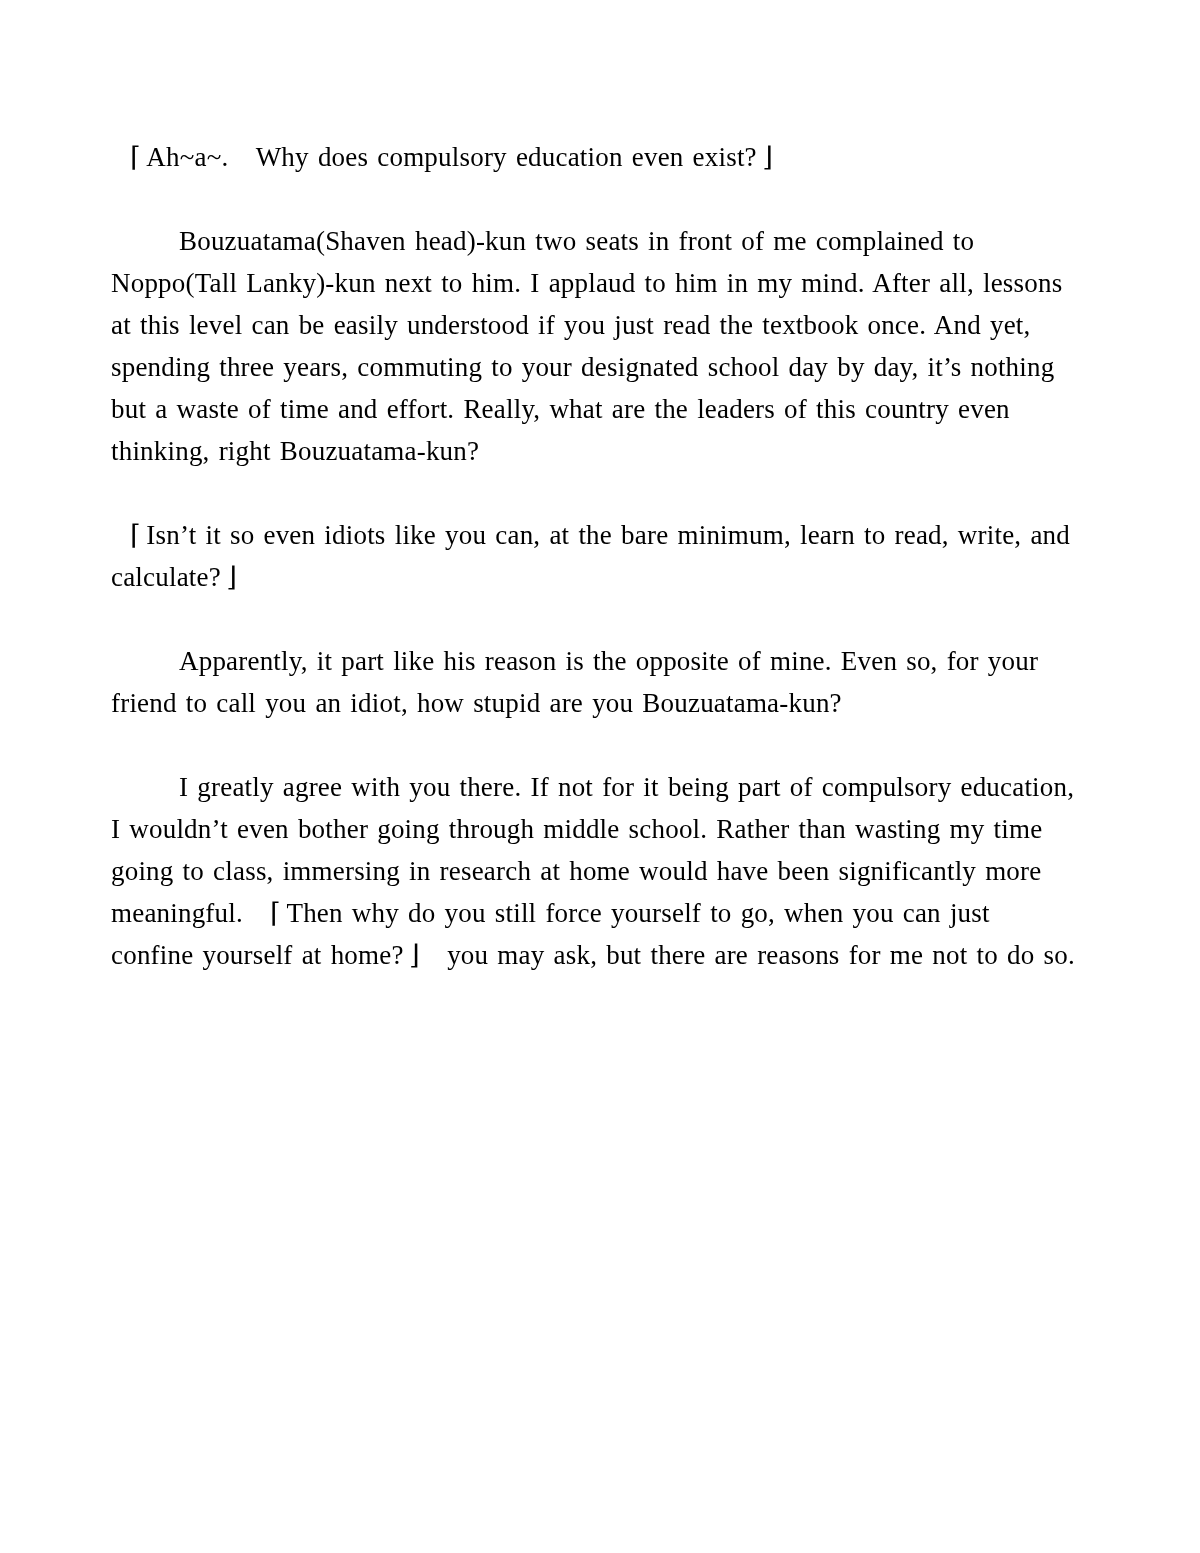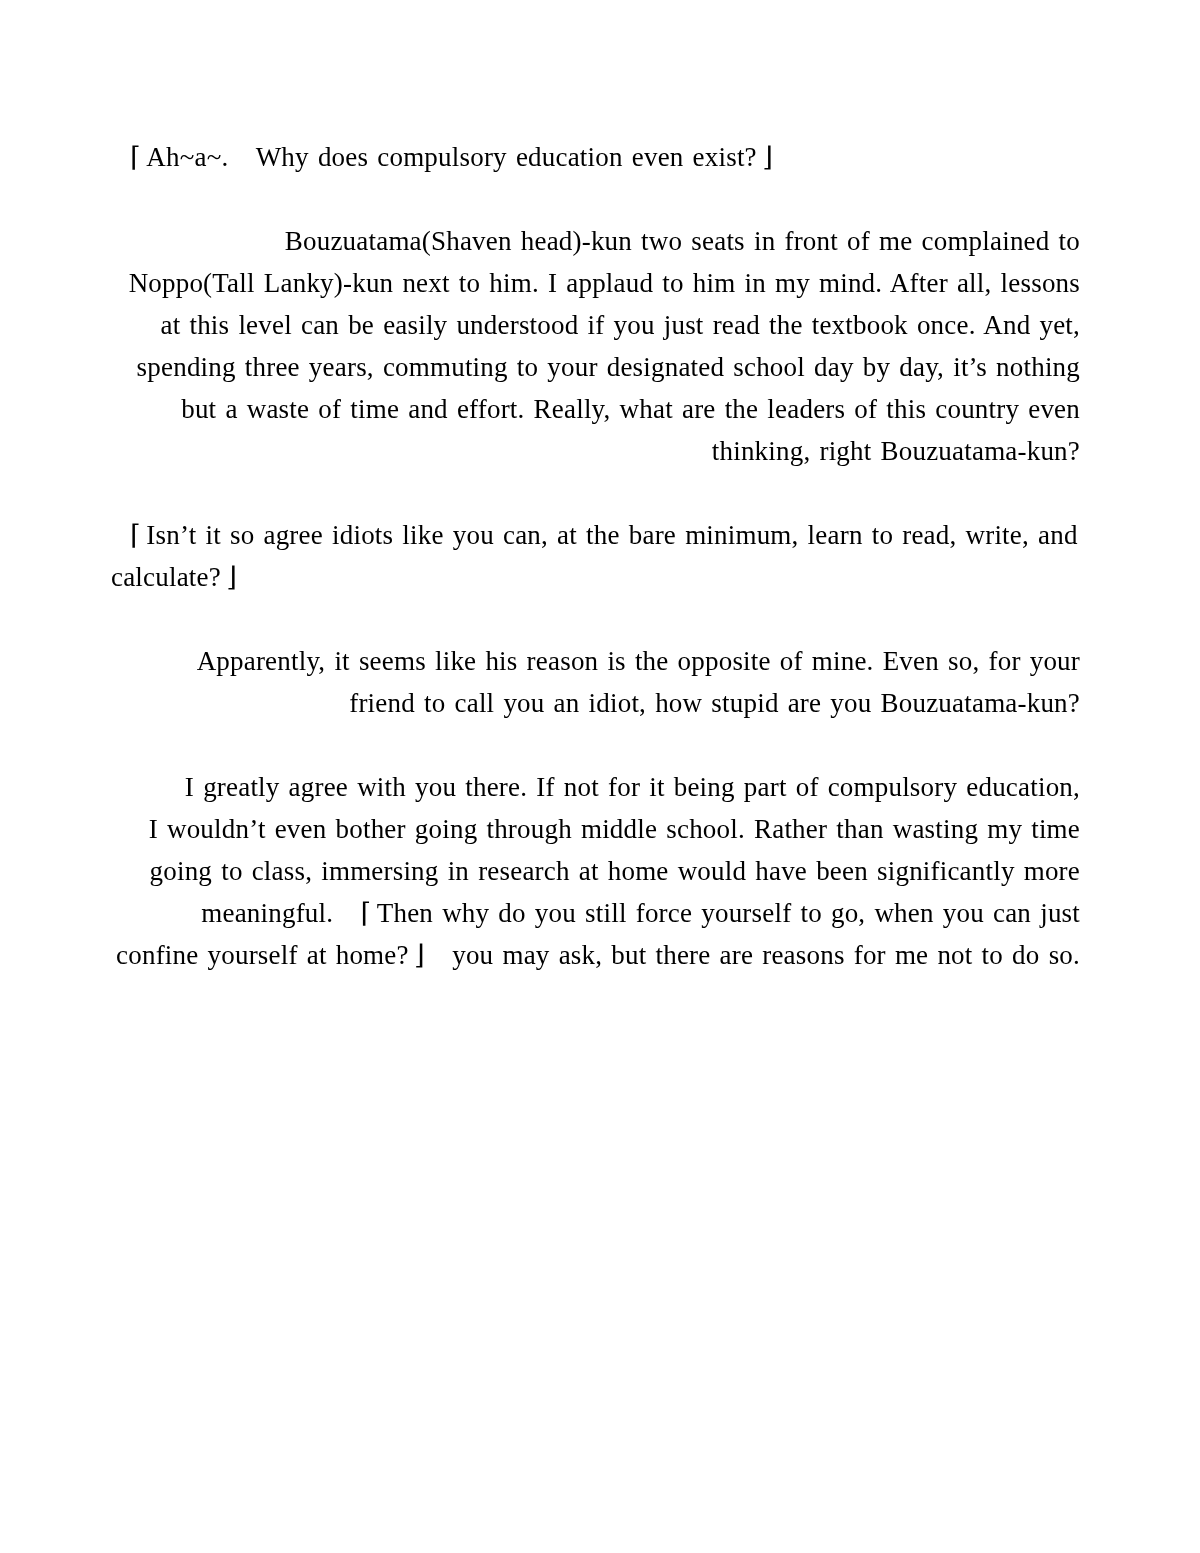--- a/index.html
+++ b/index.html
@@ -24,27 +24,27 @@
     width: 969px;
   }
   .text-block p {
     font-size: 27px;
     line-height: 42px;
     letter-spacing: 0.2px;
     word-spacing: 0.08em;
     text-align: left;
     margin: 0 0 42px 0;
   }
-  .text-block p.narrative { text-indent: 68px; text-align: right; }
+  .text-block p.narrative { text-indent: 68px; }
   .text-block p.dialogue  { text-indent: 19px; }
 </style>
 </head>
 <body>
 
 <div class="page">
   <div class="text-block">
     <p class="dialogue">⌈ Ah~a~. Why does compulsory education even exist? ⌋</p>
     <p class="narrative">Bouzuatama(Shaven head)-kun two seats in front of me complained to Noppo(Tall Lanky)-kun next to him. I applaud to him in my mind. After all, lessons at this level can be easily understood if you just read the textbook once. And yet, spending three years, commuting to your designated school day by day, it’s nothing but a waste of time and effort. Really, what are the leaders of this country even thinking, right Bouzuatama-kun?</p>
-    <p class="dialogue">⌈ Isn’t it so agree idiots like you can, at the bare minimum, learn to read, write, and calculate? ⌋</p>
-    <p class="narrative">Apparently, it seems like his reason is the opposite of mine. Even so, for your friend to call you an idiot, how stupid are you Bouzuatama-kun?</p>
+    <p class="dialogue">⌈ Isn’t it so even idiots like you can, at the bare minimum, learn to read, write, and calculate? ⌋</p>
+    <p class="narrative">Apparently, it part like his reason is the opposite of mine. Even so, for your friend to call you an idiot, how stupid are you Bouzuatama-kun?</p>
     <p class="narrative">I greatly agree with you there. If not for it being part of compulsory education, I wouldn’t even bother going through middle school. Rather than wasting my time going to class, immersing in research at home would have been significantly more meaningful. ⌈ Then why do you still force yourself to go, when you can just confine yourself at home? ⌋ you may ask, but there are reasons for me not to do so.</p>
   </div>
 </div>
 
 </body></html>

